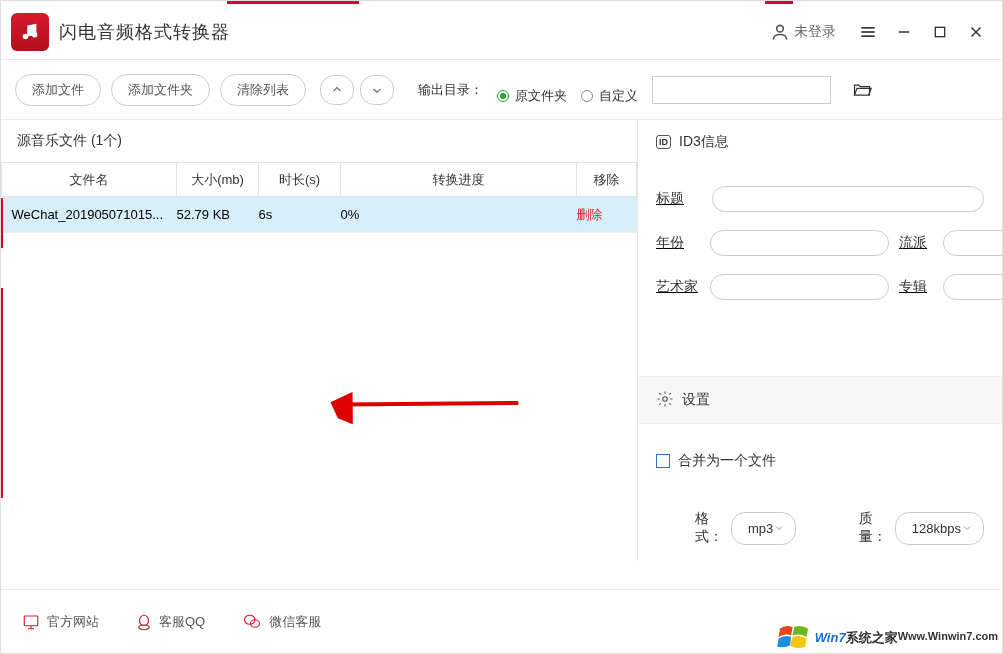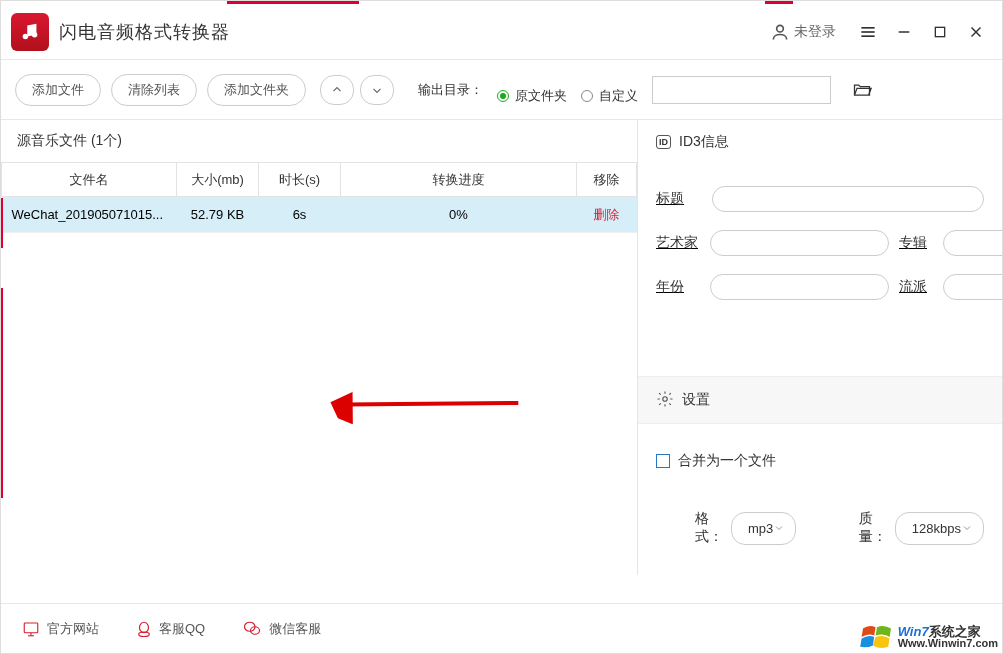--- a/index.html
+++ b/index.html
@@ -35,21 +35,21 @@
 .folder-ico { width:30px; height:28px; display:flex; align-items:center; justify-content:center; cursor:pointer; margin:0 6px;}
 .folder-ico svg { stroke:#333; fill:none; stroke-width:1.5;}
 .convert-btn { background:#d81e32; color:#fff; height:34px; padding:0 22px; font-size:15px; border:none; cursor:pointer; letter-spacing:2px;}
 
 
 .main { flex:1; display:flex; overflow:hidden;}
 .left-pane { flex:1; border-right:1px solid #e5e5e5; display:flex; flex-direction:column; position:relative;}
 .src-head { height:42px; display:flex; align-items:center; padding:0 16px; font-size:14px; color:#333;}
 .tbl { width:100%; border-collapse:collapse; font-size:13px;}
 .tbl th { font-weight:normal; color:#333; height:34px; border:1px solid #e3e3e3; background:#fff;}
-.tbl td { height:36px; text-align:center; border-bottom:1px solid #f0f0f0;}
+.tbl td { height:36px; text-align:left; border-bottom:1px solid #f0f0f0;}
 .tbl tbody tr { background:#d6eef8;}
 .tbl .fname { text-align:left; padding-left:10px; overflow:hidden; text-overflow:ellipsis; white-space:nowrap; max-width:175px;}
 .del-link { color:#d81e32; cursor:pointer;}
 .left-accent { position:absolute; left:-1px; top:78px; width:3px; height:50px; background:#d03;}
 .left-accent2 { position:absolute; left:-1px; top:168px; width:3px; height:210px; background:#d03;}
 
 
 .right-pane { width:364px; display:flex; flex-direction:column; padding:0; overflow:hidden;}
 .section-head { height:44px; display:flex; align-items:center; padding:0 18px; font-size:14px; color:#333; gap:8px;}
 .id3-icon { border:1.5px solid #555; border-radius:3px; font-size:9px; font-weight:bold; padding:0 2px; line-height:12px;}
@@ -68,28 +68,28 @@
 .combo svg { stroke:#999; fill:none; stroke-width:2;}
 .fmt-row .lbl { margin-right:2px;margin-left:39px;}
 .fmt-row .spacer { width:24px;}
 
 
 .arrow-shape { position:absolute; pointer-events:none; }
 .arrow1 { left:340px; top:240px; transform:rotate(-25deg);}
 .arrow2 { left:430px; top:490px; transform:rotate(15deg);}
 
 
-.footer { height:50px; border-top:1px solid #e8e8e8; display:flex; align-items:center; padding:0 20px; gap:36px; font-size:13px; color:#555; position:relative;margin-top:28px;}
+.footer { height:64px; border-top:1px solid #e8e8e8; display:flex; align-items:center; padding:0 20px; gap:36px; font-size:13px; color:#555; position:relative;margin-top:28px;}
 .footer-item { display:flex; align-items:center; gap:6px; cursor:pointer;}
 .footer-item svg { stroke:#d81e32; fill:none; stroke-width:1.5;}
 .qq-ico svg { stroke:none; fill:#d81e32;}
 .wx-ico svg { stroke:none; fill:#d81e32;}
 .watermark { position:absolute; right:4px; bottom:2px; display:flex; align-items:center; gap:4px;}
 .watermark .winlogo { width:34px; height:28px;}
-.watermark-text { display:flex; flex-direction:column; line-height:1; align-items:flex-start;}
+.watermark-text { display:flex; flex-direction:row; line-height:1; align-items:flex-start;}
 .wm1 { font-size:13px; font-weight:bold;}
 .wm1 .w7{color:#1a6fd6; font-style:italic;}
 .wm1 .rest{color:#333;}
 .wm2 { font-size:11px; color:#333; font-weight:bold;}
 </style>
 </head>
 <body>
 
 <div class="window">
   <div class="top-edge"></div>
@@ -131,22 +131,22 @@
     <div class="win-btn">
       <svg width="18" height="18" viewBox="0 0 24 24">
           <line x1="6" y1="6" x2="18" y2="18"></line>
           <line x1="18" y1="6" x2="6" y2="18"></line>
         </svg>
     </div>
   </div>
 
   <div class="toolbar">
     <button class="pill-btn">添加文件</button>
+    <button class="pill-btn">添加文件夹</button>
     <button class="pill-btn">清除列表</button>
-    <button class="pill-btn">添加文件夹</button>
     <div class="arrow-group">
       <div class="sq-btn">
           <svg width="14" height="14" viewBox="0 0 24 24">
             <polyline points="6 14 12 8 18 14"></polyline>
           </svg>
         </div>
       <div class="sq-btn">
           <svg width="14" height="14" viewBox="0 0 24 24">
             <polyline points="6 10 12 16 18 10"></polyline>
           </svg>
@@ -226,35 +226,35 @@
         <span class="id3-icon">ID</span>
         <span>ID3信息</span>
       </div>
       <div class="form-area">
         <div class="frow">
           <div class="flabel">标题</div>
           <input class="pill-input" value="" style="">
         </div>
         <div class="frow two">
           <div class="half">
+            <div class="flabel">年份</div>
+            <input class="pill-input" style="">
+          </div>
+          <div class="half">
+            <div class="flabel" style="width:36px">流派</div>
+            <input class="pill-input" style="">
+          </div>
+        </div>
+        <div class="frow two">
+          <div class="half">
             <div class="flabel">艺术家</div>
             <input class="pill-input" style="">
           </div>
           <div class="half">
             <div class="flabel" style="width:36px">专辑</div>
-            <input class="pill-input" style="">
-          </div>
-        </div>
-        <div class="frow two">
-          <div class="half">
-            <div class="flabel">年份</div>
-            <input class="pill-input" style="">
-          </div>
-          <div class="half">
-            <div class="flabel" style="width:36px">流派</div>
             <input class="pill-input" style="">
           </div>
         </div>
       </div>
       <div class="gap-block"></div>
       <div class="section-head settings-head">
         <span class="gear-icon">
           <svg width="18" height="18" viewBox="0 0 24 24">
               <circle cx="12" cy="12" r="3"></circle>
               <path d="M12 2v3M12 19v3M4.2 4.2l2.1 2.1M17.7 17.7l2.1 2.1M2 12h3M19 12h3M4.2 19.8l2.1-2.1M17.7 6.3l2.1-2.1"></path>

